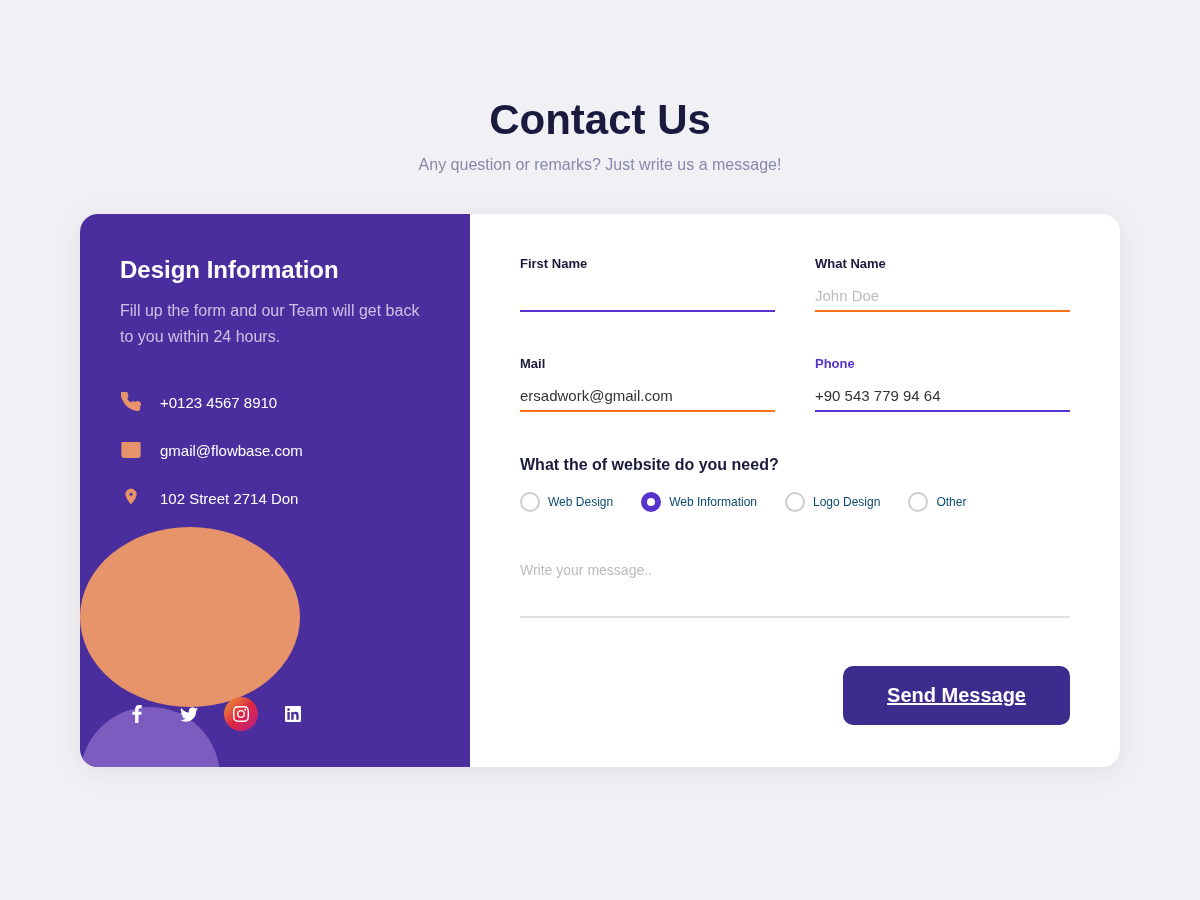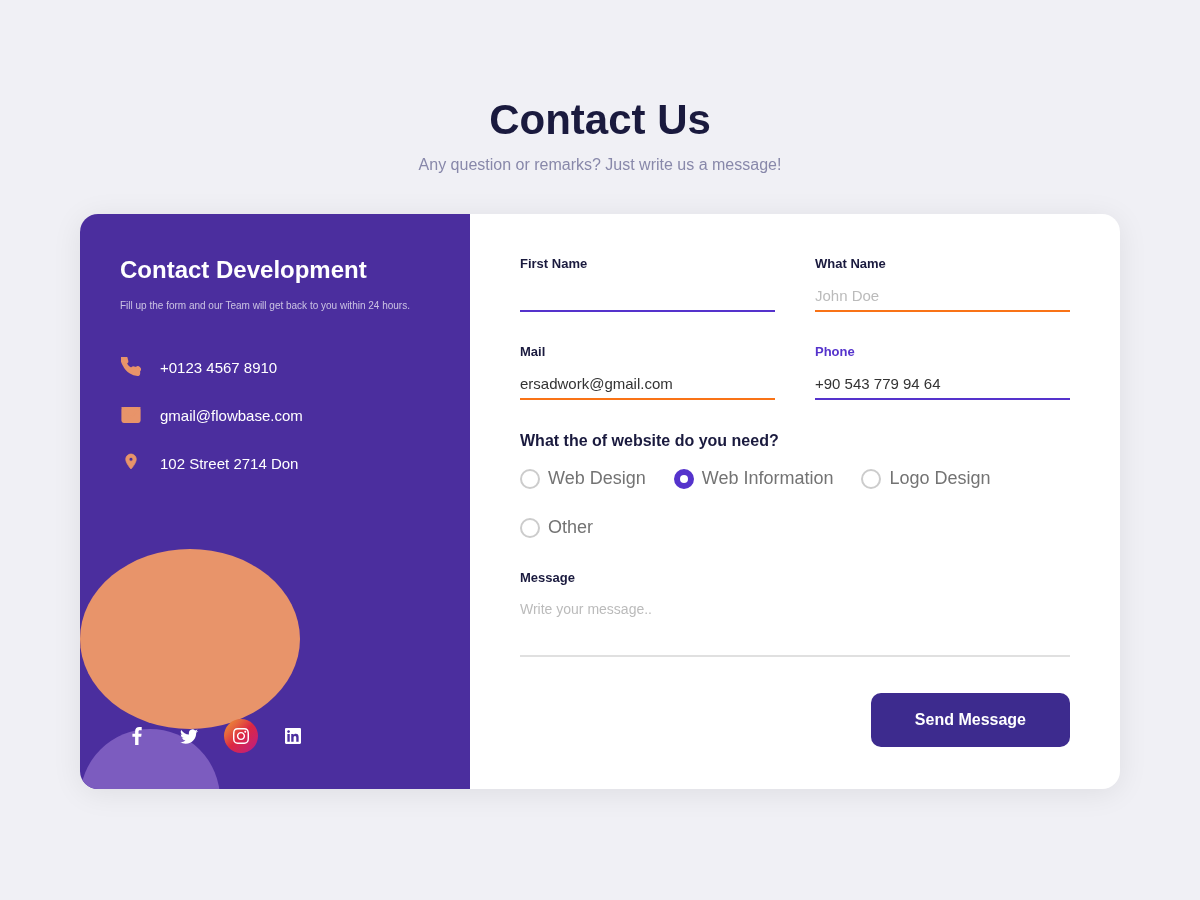--- a/index.html
+++ b/index.html
@@ -55,21 +55,21 @@
     }
 
     .info-title {
       font-size: 24px;
       font-weight: 700;
       color: #fff;
       margin-bottom: 14px;
     }
 
     .info-desc {
-      font-size: 10px;
+      font-size: 16px;
       color: rgba(255,255,255,0.7);
       line-height: 1.6;
       margin-bottom: 42px;
     }
 
     .info-item {
       display: flex;
       align-items: center;
       gap: 18px;
       margin-bottom: 26px;
@@ -150,21 +150,21 @@
       right: 110px;
       border-radius: 50%;
     }
 
     
     .form-panel {
       flex: 1;
       padding: 42px 50px 42px 50px;
       display: flex;
       flex-direction: column;
-      gap: 0;
+      gap: 12px;
     }
 
     .form-row {
       display: flex;
       gap: 40px;
       margin-bottom: 32px;
     }
 
     .form-group {
       flex: 1;
@@ -238,22 +238,22 @@
 
     .radio-circle.checked::after {
       content: '';
       width: 8px;
       height: 8px;
       border-radius: 50%;
       background: #fff;
     }
 
     .radio-label {
-      font-size: 18px;
-      color: #737373;
+      font-size: 12px;
+      color: #0c4a6e;
     }
 
     .message-group {
       display: flex;
       flex-direction: column;
       margin-bottom: 36px;
     }
 
     .form-textarea {
       border: none;
@@ -272,42 +272,43 @@
       color: #bbb;
     }
 
     .send-btn {
       align-self: flex-end;
       background: #3d2b8e;
       color: #fff;
       border: none;
       border-radius: 10px;
       padding: 18px 44px;
-      font-size: 16px;
+      font-size: 20px;
       font-weight: 600;
       cursor: pointer;
       transition: background 0.2s;
+      text-decoration: underline;
     }
 
     .phone-label {
       color: #5533cc !important;
     }
   </style>
 </head>
 <body>
 
 <div class="page-header">
   <h1 class="page-title">Contact Us</h1>
   <p class="page-subtitle">Any question or remarks? Just write us a message!</p>
 </div>
 
 <div class="contact-card">
 
   <div class="info-panel">
-    <h2 class="info-title">Contact Development</h2>
+    <h2 class="info-title">Design Information</h2>
     <p class="info-desc">Fill up the form and our Team will get back to you within 24 hours.</p>
 
     <div class="info-item">
       <div class="info-icon">
         <svg width="20" height="20" viewBox="0 0 24 24" fill="none" stroke="#e8946a" stroke-width="2" stroke-linecap="round" stroke-linejoin="round">
           <path d="M22 16.92v3a2 2 0 01-2.18 2 19.79 19.79 0 01-8.63-3.07A19.5 19.5 0 013.07 9.81 19.79 19.79 0 01.02 1.18 2 2 0 012 0h3a2 2 0 012 1.72c.127.96.361 1.903.7 2.81a2 2 0 01-.45 2.11L6.09 7.91a16 16 0 006 6l1.27-1.27a2 2 0 012.11-.45c.907.339 1.85.573 2.81.7A2 2 0 0122 16.92z"></path>
         </svg>
       </div>
       <span class="info-text">+0123 4567 8910</span>
     </div>
@@ -400,19 +401,18 @@
           <span class="radio-label">Logo Design</span>
         </div>
         <div class="radio-item">
           <div class="radio-circle"></div>
           <span class="radio-label">Other</span>
         </div>
       </div>
     </div>
 
     <div class="message-group">
-      <label class="form-label">Message</label>
       <textarea class="form-textarea" rows="3" placeholder="Write your message.." style=""></textarea>
     </div>
 
     <button class="send-btn">Send Message</button>
   </div>
 </div>
 
 </body></html>

